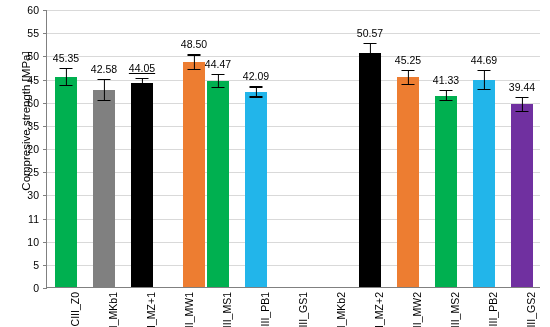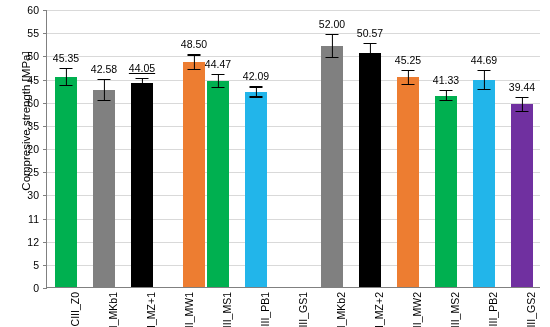--- a/index.html
+++ b/index.html
@@ -140,21 +140,21 @@
         <div class="gridline" style="top: 46.3333px; background: rgb(217, 217, 217);"></div>
         <div class="gridline" style="top: 23.1667px; background: rgb(217, 217, 217);"></div>
         <div class="gridline" style="top: 0px; background: rgb(217, 217, 217);"></div>
       </div>
     <div id="yticks">
         <div class="ytick-mark" style="top: 278px;"></div>
         <div class="ytick-label" style="top: 278px; right: auto; left: -32px;">0</div>
         <div class="ytick-mark" style="top: 254.833px;"></div>
         <div class="ytick-label" style="top: 254.833px; right: auto; left: -32px;">5</div>
         <div class="ytick-mark" style="top: 231.667px;"></div>
-        <div class="ytick-label" style="top: 231.667px; right: auto; left: -32px;">12</div>
+        <div class="ytick-label" style="top: 231.667px; right: auto; left: -32px;">10</div>
         <div class="ytick-mark" style="top: 208.5px;"></div>
         <div class="ytick-label" style="top: 208.5px; right: auto; left: -32px;">11</div>
         <div class="ytick-mark" style="top: 185.333px;"></div>
         <div class="ytick-label" style="top: 185.333px; right: auto; left: -32px;">30</div>
         <div class="ytick-mark" style="top: 162.167px;"></div>
         <div class="ytick-label" style="top: 162.167px; right: auto; left: -32px;">25</div>
         <div class="ytick-mark" style="top: 139px;"></div>
         <div class="ytick-label" style="top: 139px; right: auto; left: -32px;">20</div>
         <div class="ytick-mark" style="top: 115.833px;"></div>
         <div class="ytick-label" style="top: 115.833px; right: auto; left: -32px;">35</div>
@@ -217,29 +217,20 @@
         </div>
         <div class="bar-slot" style="left: 190px; width: 38px;">
           <div class="bar" title="CIII_PB1: 42.09" style="height: 195.017px; background: rgb(34, 181, 234);"></div>
           <div class="errbar" style="bottom: 189.457px; height: 11.12px;">
             <div class="vline"></div>
             <div class="cap cap-top"></div>
             <div class="cap cap-bot"></div>
           </div>
           <div class="val-label" style="bottom: 204.577px;">42.09</div>
         </div>
-        <div class="bar-slot" style="left: 266px; width: 38px;">
-          <div class="bar" title="CIII_MKb2: 52.00" style="height: 240.933px; background: rgb(128, 128, 128);"></div>
-          <div class="errbar" style="bottom: 228.887px; height: 24.0933px;">
-            <div class="vline"></div>
-            <div class="cap cap-top"></div>
-            <div class="cap cap-bot"></div>
-          </div>
-          <div class="val-label" style="bottom: 256.98px;">52.00</div>
-        </div>
         <div class="bar-slot" style="left: 304px; width: 38px;">
           <div class="bar" title="CIII_MZ+2: 50.57" style="height: 234.308px; background: rgb(0, 0, 0);"></div>
           <div class="errbar" style="bottom: 224.114px; height: 20.3867px;">
             <div class="vline"></div>
             <div class="cap cap-top"></div>
             <div class="cap cap-bot"></div>
           </div>
           <div class="val-label" style="bottom: 248.501px;">50.57</div>
         </div>
         <div class="bar-slot" style="left: 342px; width: 38px;">

